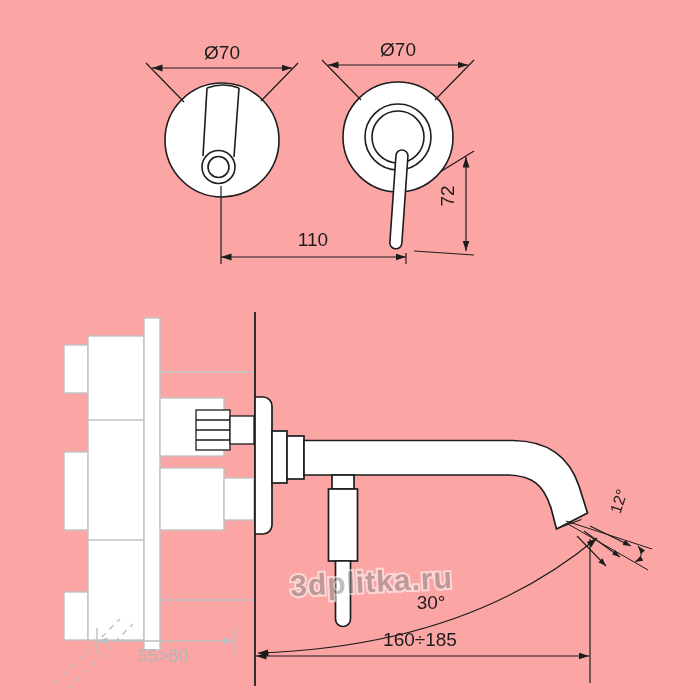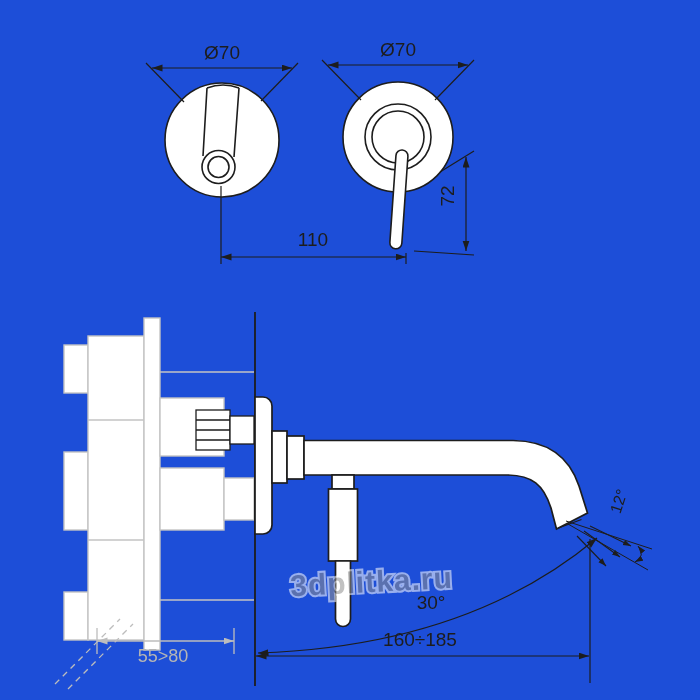--- a/index.html
+++ b/index.html
@@ -1,16 +1,16 @@
 <!DOCTYPE html>
 <html><head>
 <meta charset="utf-8">
 <style>
   html,body{margin:0;padding:0;background:#ffffff;}
-  .canvas{position:relative;width:700px;height:700px;background:#1d4ed8;overflow:hidden;font-family:"Liberation Sans",sans-serif;}
+  .canvas{position:relative;width:700px;height:700px;background:#fca5a5;overflow:hidden;font-family:"Liberation Sans",sans-serif;}
   svg{position:absolute;left:0;top:0;}
   svg text{font-family:"Liberation Sans",sans-serif;font-size:19px;fill:#1d1d1d;stroke:none;}
   svg text.dim-small{font-size:16px;}
   svg text.dim-gray{font-size:18px;fill:#b5b5b5;}
   svg text.watermark{font-size:30px;font-weight:600;fill:#8f8f8f;opacity:.55;letter-spacing:1px;stroke:#ffffff;stroke-width:4px;paint-order:stroke;}
 </style>
 </head>
 <body>
 
 <div class="canvas">

